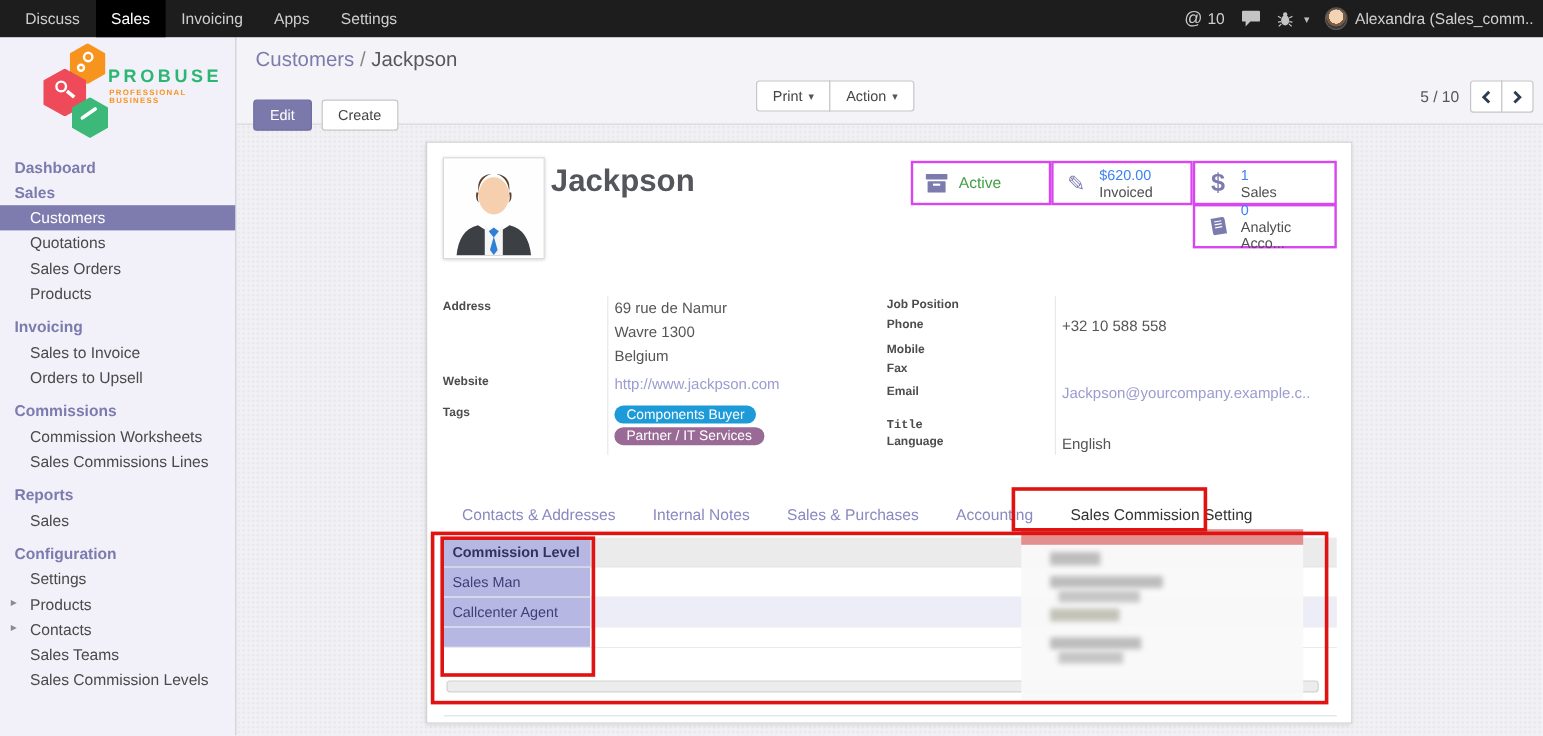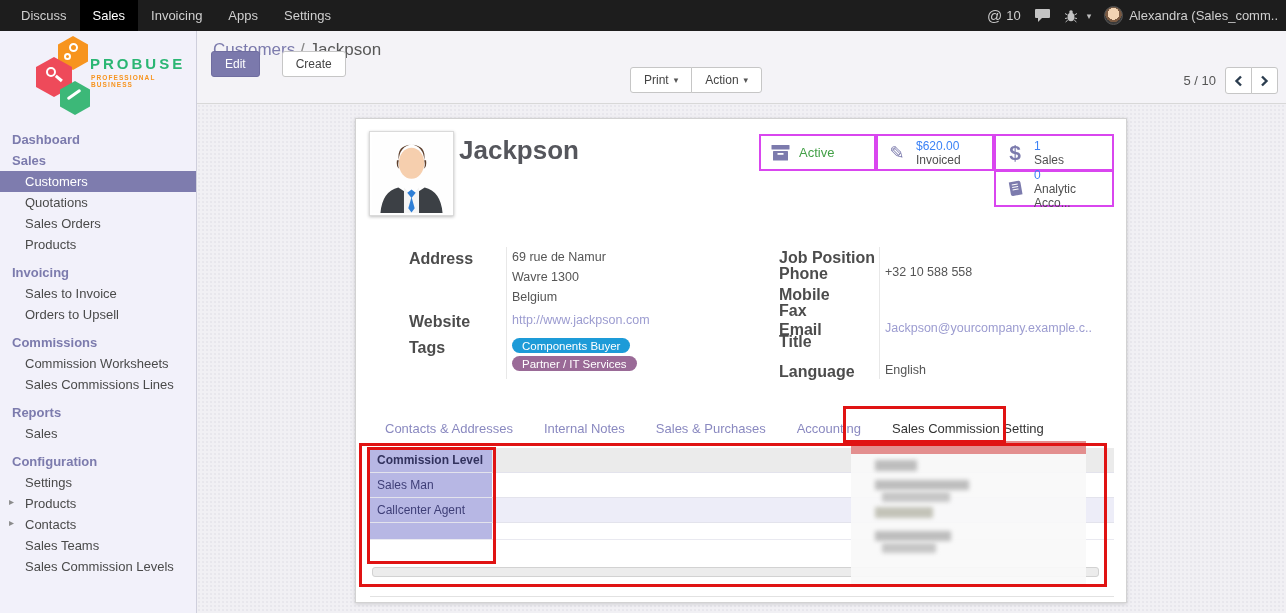--- a/index.html
+++ b/index.html
@@ -40,21 +40,21 @@
   .exp { position:absolute; left:9px; top:3px; color:#8b8b8b; font-size:10px; }
   .mt { margin-top:7px; }
 
   
   .main-header { position:absolute; left:197px; top:31px; width:1089px; height:73px; background:#f4f3f7; border-bottom:1px solid #d8d8d8; z-index:4; }
   .breadcrumb { position:absolute; left:16px; top:9px; font-size:17px; color:#888; }
   .bc-parent { color:#7c7bad; cursor:pointer; }
   .bc-current { color:#585858; }
   .btn { display:inline-flex; align-items:center; font-size:12px; padding:5px 13px; border:1px solid #c6c6c6; border-radius:3px; background:#fff; color:#444; cursor:pointer; }
   .btn-primary { background:#7b79ac; border-color:#6f6da0; color:#fff; }
-  .hdr-btns { position:absolute; left:14px; top:20px; display:flex; gap:22px; }
+  .hdr-btns { position:absolute; left:14px; top:52px; display:flex; gap:8px; }
   .hdr-mid { position:absolute; left:433px; top:36px; display:flex; }
   .hdr-mid .btn { border-radius:0; margin-left:-1px; }
   .hdr-mid .btn:first-child { border-radius:3px 0 0 3px; margin-left:0; }
   .hdr-mid .btn:last-child { border-radius:0 3px 3px 0; }
   .caret { font-size:9px; color:#555; margin-left:5px; }
   .pager { position:absolute; right:8px; top:36px; display:flex; align-items:center; gap:9px; font-size:13px; color:#555; }
   .pager-btns { display:flex; }
   .pager-btn { width:27px; height:27px; background:#fff; border:1px solid #c6c6c6; display:flex; align-items:center; justify-content:center; cursor:pointer; }
   .pager-btn.prev { border-radius:3px 0 0 3px; }
   .pager-btn.next { border-radius:0 3px 3px 0; margin-left:-1px; }
@@ -69,21 +69,21 @@
 
   .stat-btn { position:absolute; height:37px; background:#fff; border:2px solid #d946ef; display:flex; align-items:center; gap:7px; padding:0 7px; cursor:pointer; font-size:12px; line-height:14px; }
   .stat-icon { width:24px; display:flex; justify-content:center; align-items:center; color:#7c7bad; flex:none; }
   .stat-val { color:#3b82f6; }
   .stat-lbl { color:#4f4f4f; }
   .stat-green { color:#43a047; font-size:13px; }
   .glyph-pencil { font-size:18px; color:#7c7bad; }
   .glyph-dollar { font-size:21px; font-weight:bold; color:#7c7bad; }
 
   .vrule { position:absolute; width:1px; background:#e8e8e8; }
-  .flabel { position:absolute; font-size:16px; font-weight:bold; color:#4c4c4c; white-space:nowrap;margin-left:40px; }
+  .flabel { position:absolute; font-size:10px; font-weight:bold; color:#4c4c4c; white-space:nowrap; }
   .fval { position:absolute; font-size:12.5px; color:#555; white-space:nowrap; }
   .flink { color:#9c9cd0; cursor:pointer; }
   .tag { position:absolute; font-size:11.5px; color:#fff; padding:1.5px 10px; border-radius:10px; white-space:nowrap; }
   .tag-blue { background:#1d9bd8; }
   .tag-plum { background:#9a6a97; }
 
   .tabs { position:absolute; left:29px; top:296px; display:flex; gap:31px; font-size:13px; }
   .tab { color:#8a89c0; cursor:pointer; padding:6px 0; white-space:nowrap; }
   .tab.active { color:#333; }
 
@@ -300,21 +300,21 @@
   <div class="tag tag-plum" style="left:156px; top:237px;">Partner / IT Services</div>
 
   <div class="vrule" style="left:523px; top:128px; height:132px;"></div>
   <div class="flabel" style="left:383px; top:130px;">Job Position</div>
   <div class="flabel" style="left:383px; top:146px;">Phone</div>
   <div class="fval" style="left:529px; top:146px;">+32 10 588 558</div>
   <div class="flabel" style="left:383px; top:167px;">Mobile</div>
   <div class="flabel" style="left:383px; top:183px;">Fax</div>
   <div class="flabel" style="left:383px; top:202px;">Email</div>
   <div class="fval flink" style="left:529px; top:202px;">Jackpson@yourcompany.example.c..</div>
-  <div class="flabel" style="left:383px; top:214px;">Title</div>
+  <div class="flabel" style="left:383px; top:231px;font-family:Liberation Mono, monospace;">Title</div>
   <div class="flabel" style="left:383px; top:244px;">Language</div>
   <div class="fval" style="left:529px; top:244px;">English</div>
 
   <div class="tabs">
     <span class="tab">Contacts &amp; Addresses</span>
     <span class="tab">Internal Notes</span>
     <span class="tab">Sales &amp; Purchases</span>
     <span class="tab">Accounting</span>
     <span class="tab active">Sales Commission Setting</span>
   </div>

